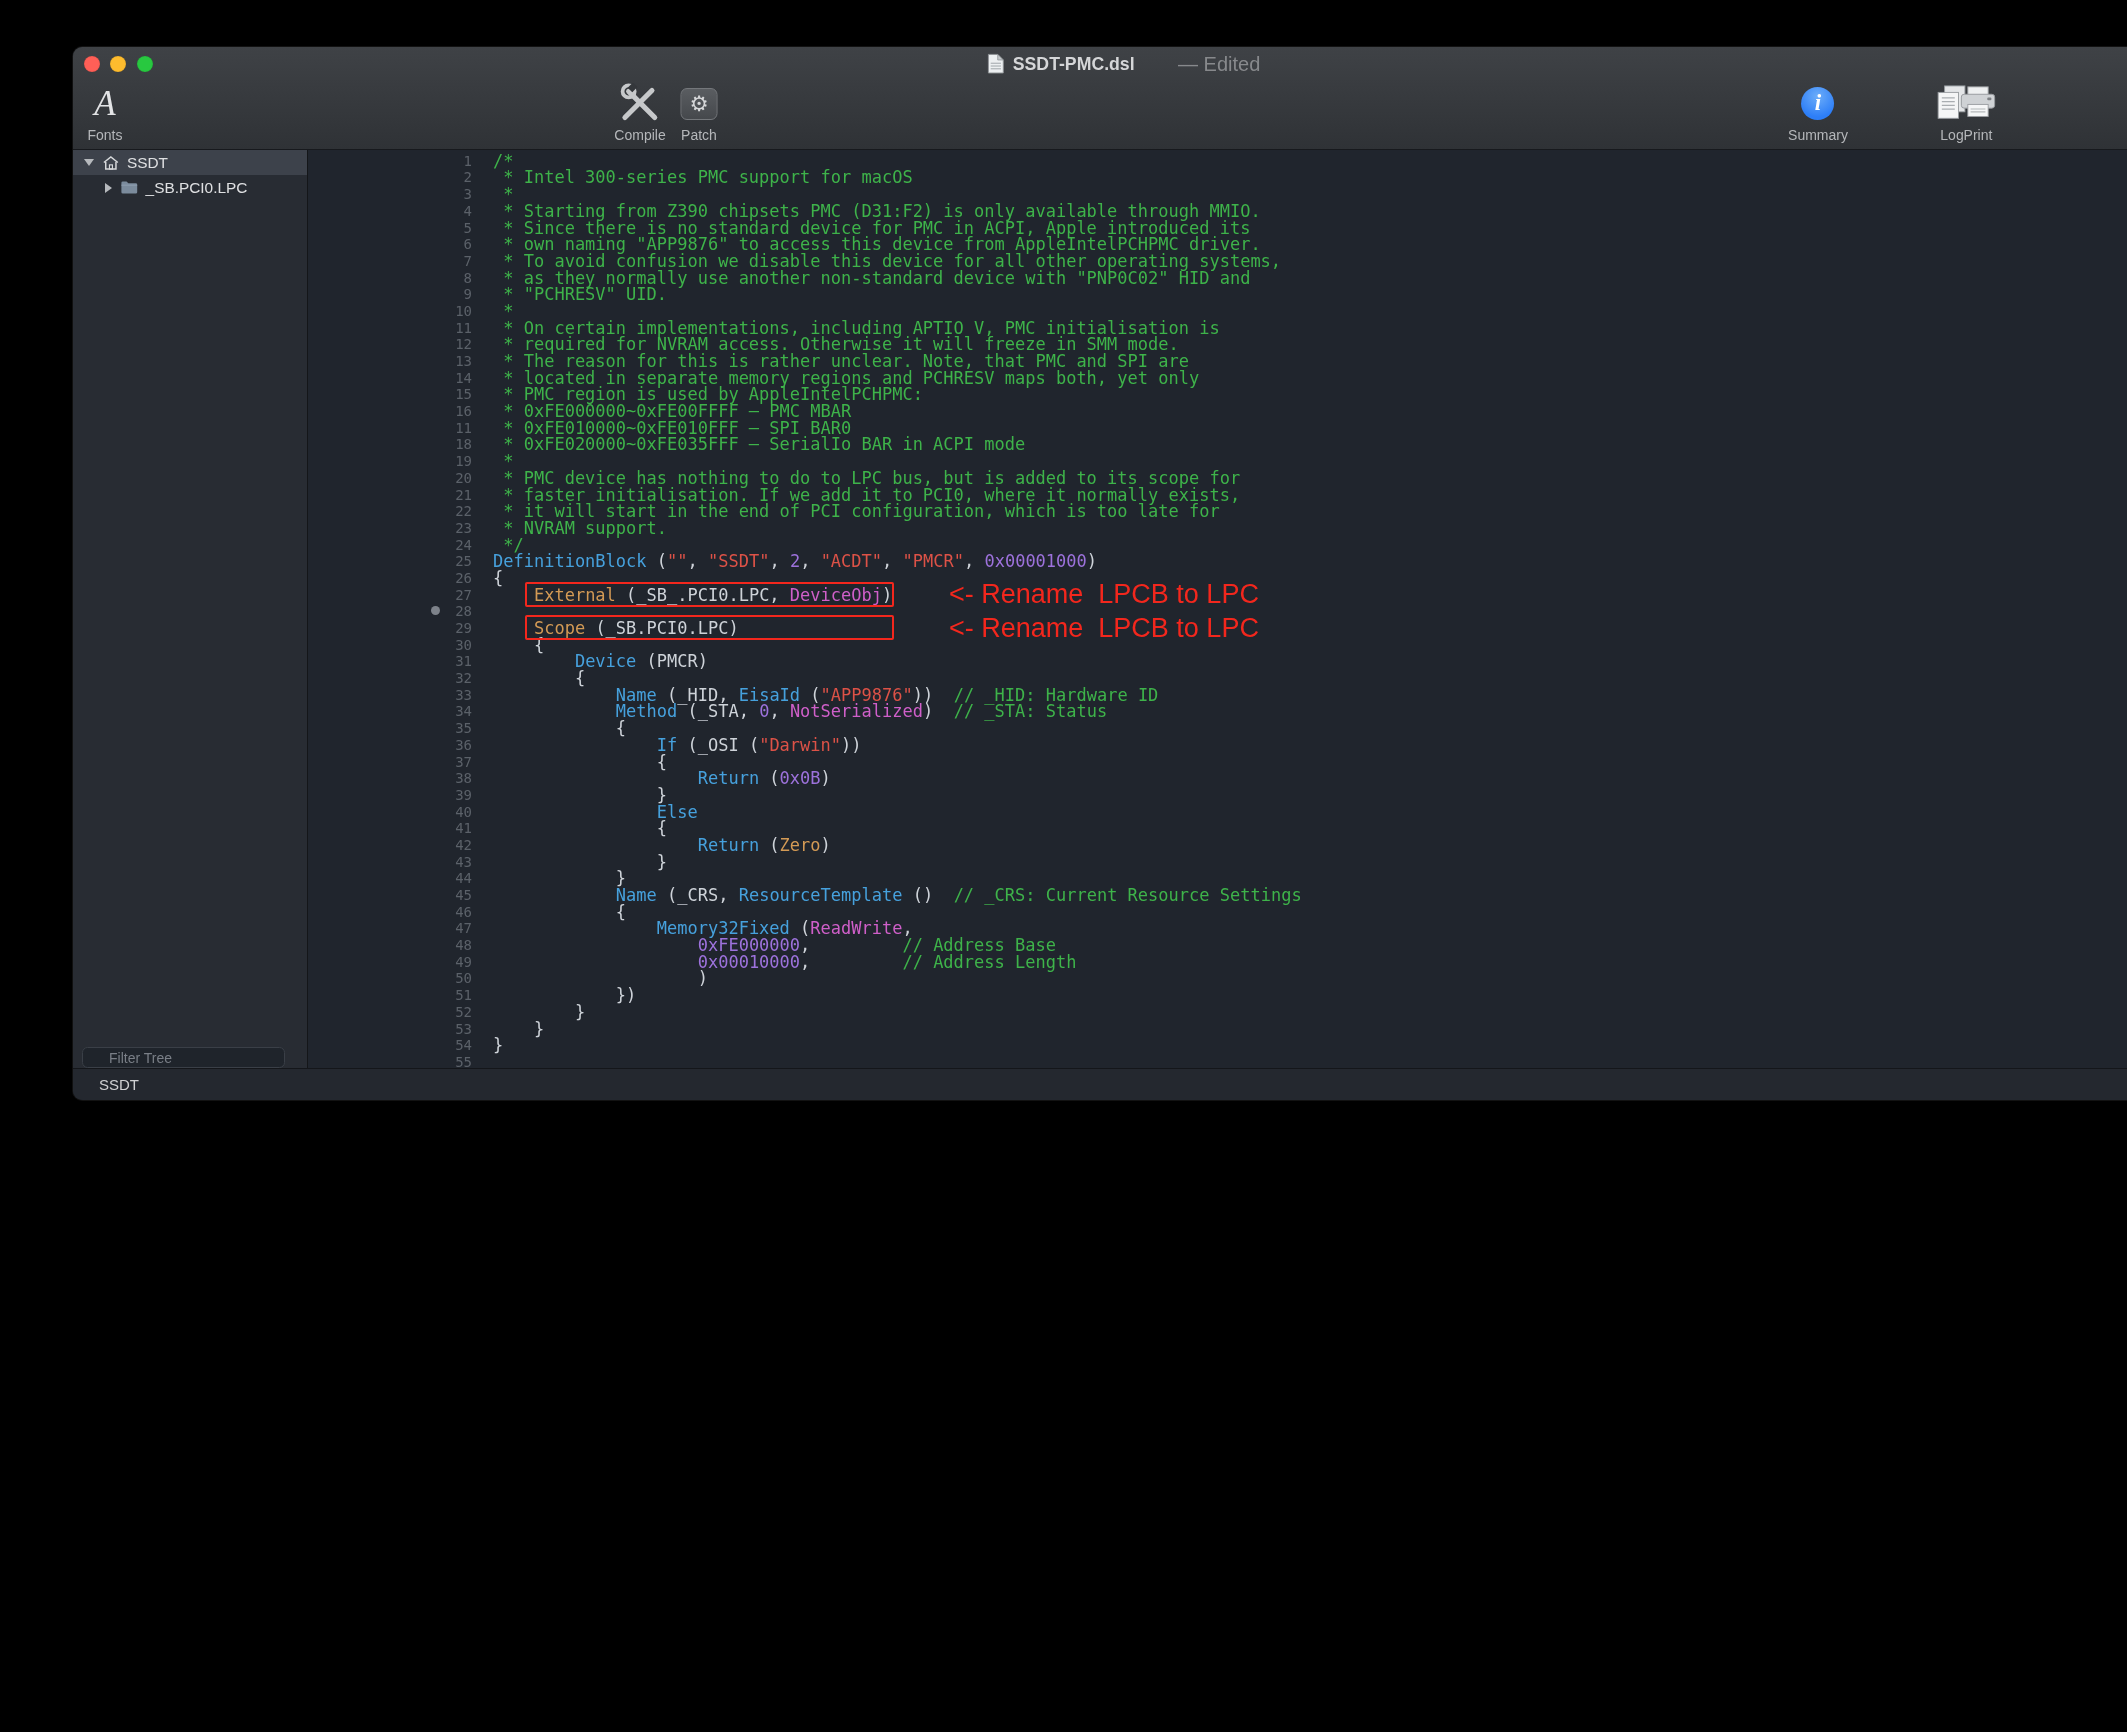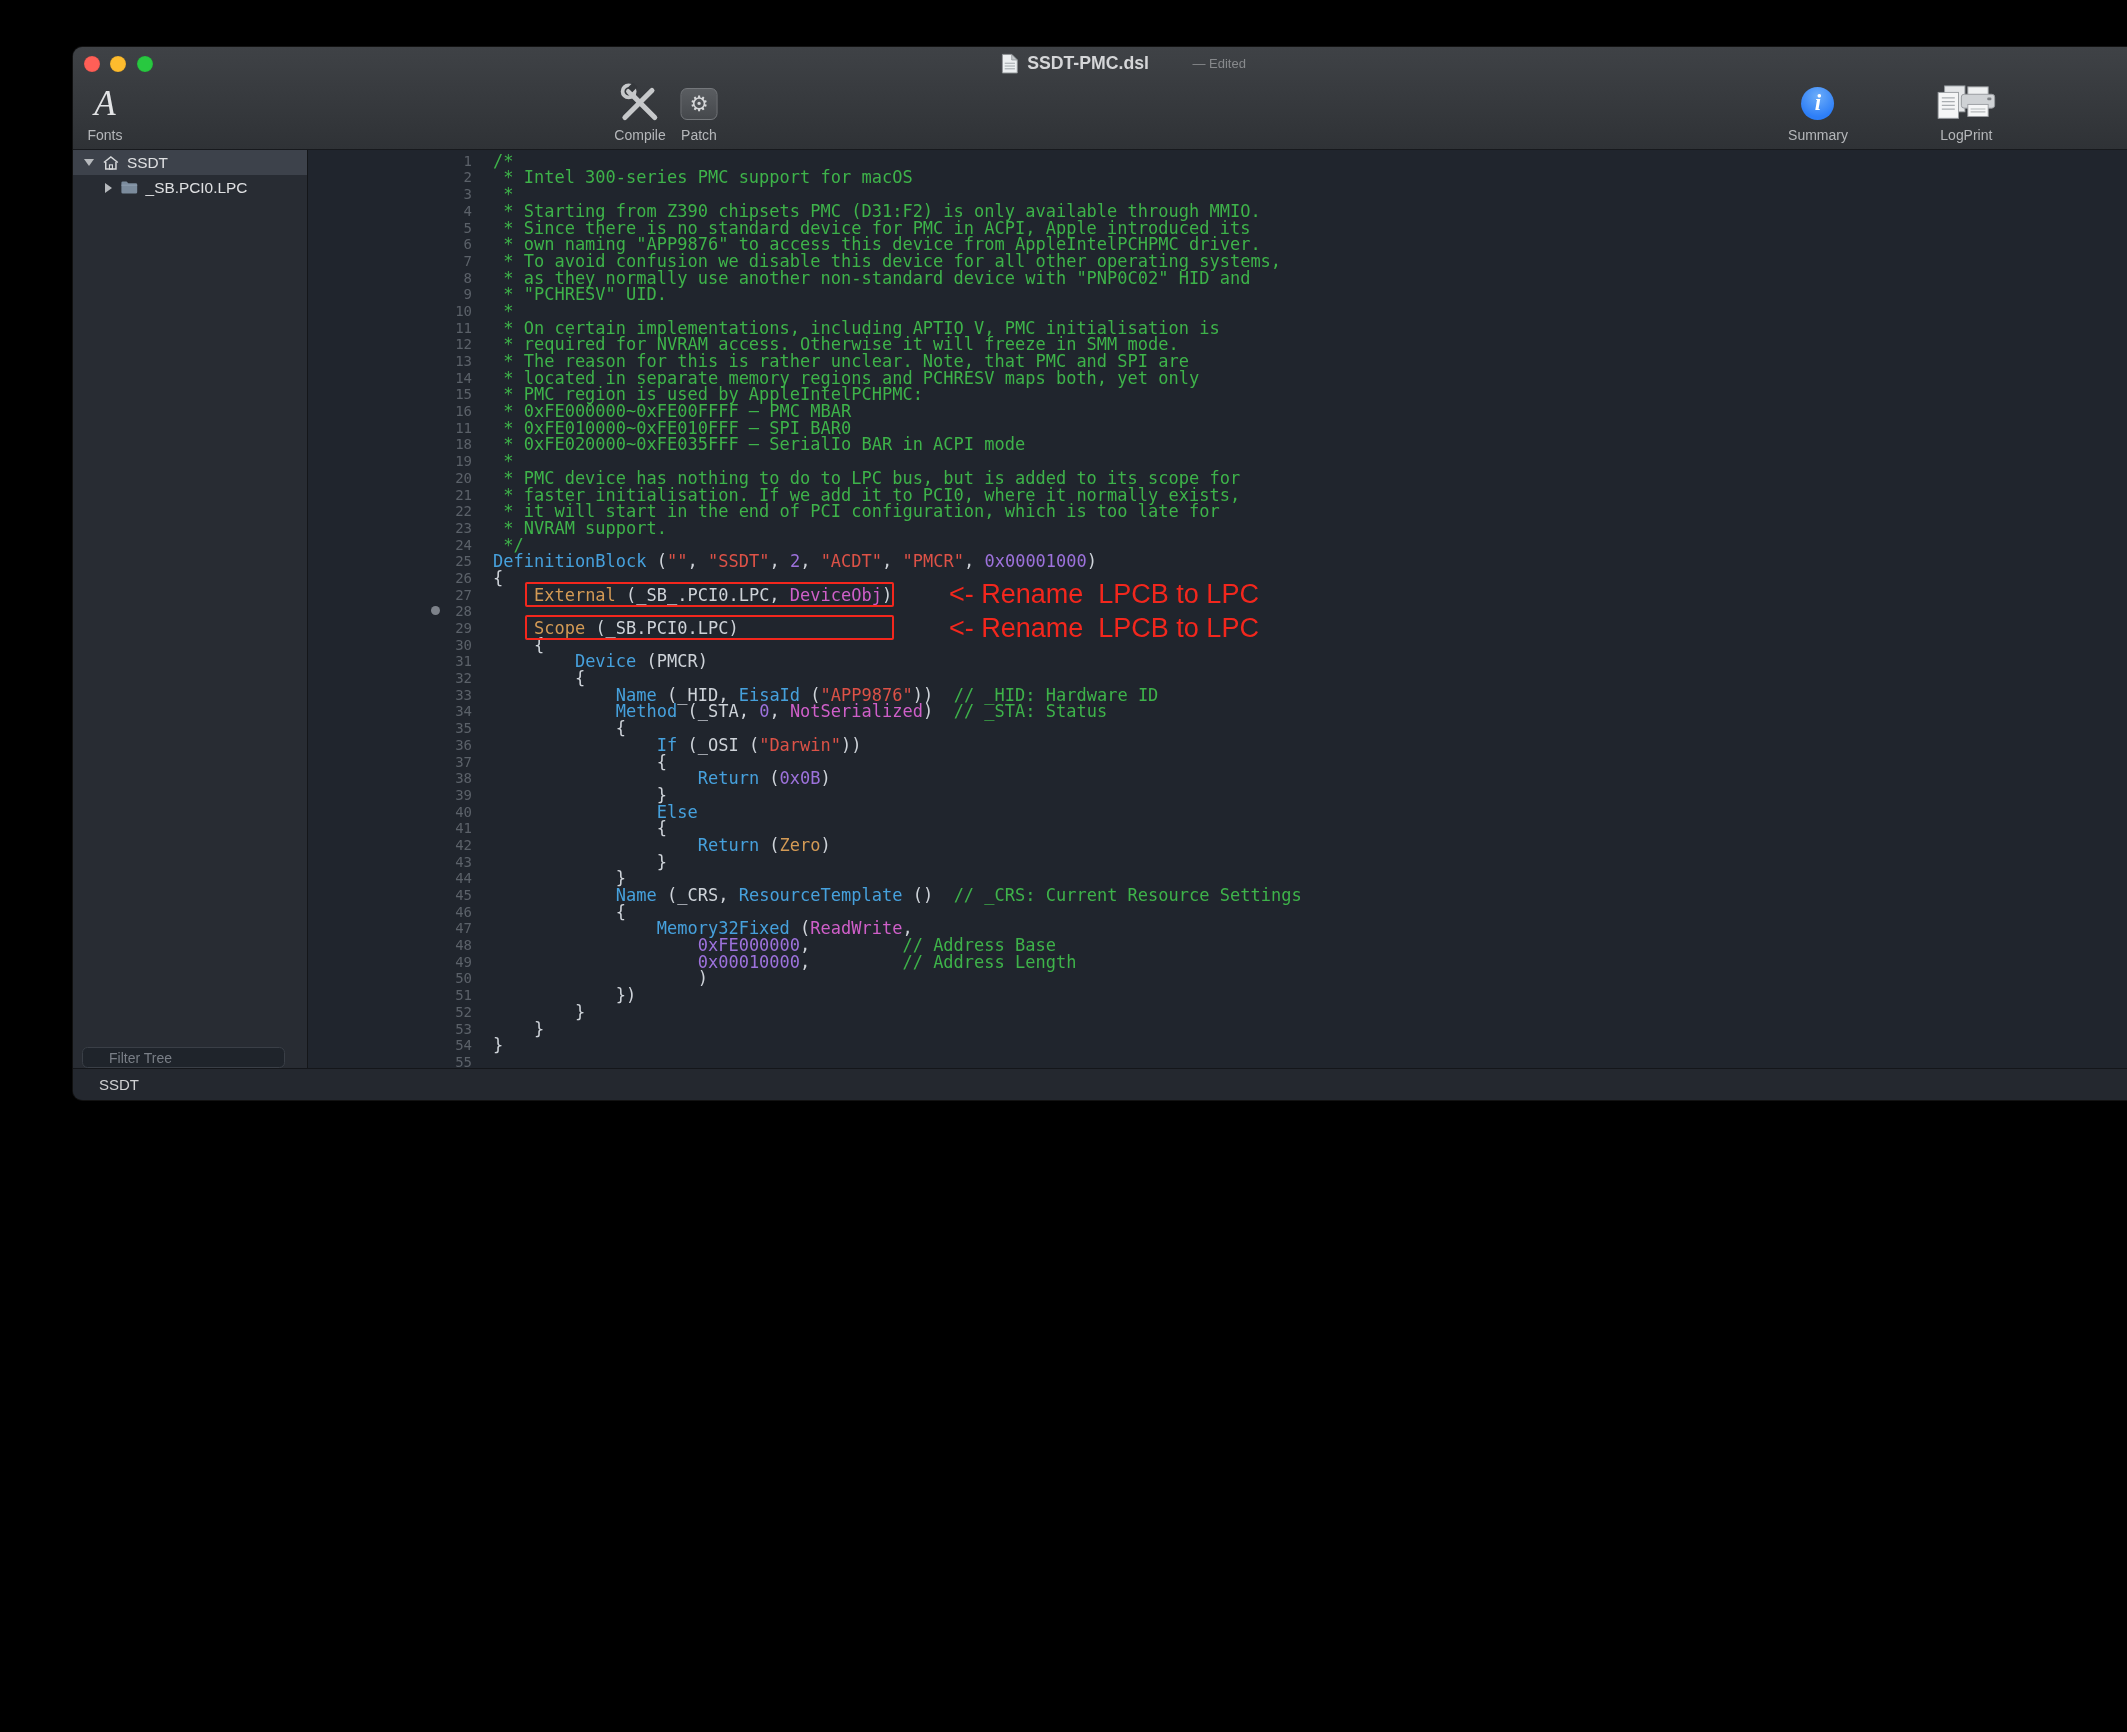--- a/index.html
+++ b/index.html
@@ -15,21 +15,21 @@
             background:linear-gradient(var(--bg-header-top), var(--bg-header-bottom));
             border-bottom:0.9px solid #17191d; }
   #titlebar { position:relative; height:34px; display:flex; align-items:center; justify-content:center; }
   .title-group { display:flex; align-items:center; gap:8.4px; }
   .lights { position:absolute; left:11.2px; top:9.3px; display:flex; gap:10.3px; }
   .light { width:16px; height:16px; border-radius:50%; box-shadow:inset 0 0 0.9px rgba(0,0,0,.35); }
   .light.red { background:var(--traffic-red); }
   .light.yellow { background:var(--traffic-yellow); }
   .light.green { background:var(--traffic-green); }
   .title-filename { font-size:17.7px; color:#d5d6d8; font-weight:700; }
-  .title-suffix { font-size:13px; color:#87898c; font-weight:400;margin-left:35px; }
+  .title-suffix { font-size:20px; color:#87898c; font-weight:400;margin-left:35px; }
 
   .tb-item { position:absolute; top:35px; display:flex; flex-direction:column; align-items:center;
              transform:translateX(-50%); cursor:default; }
   .tb-icon { height:43px; display:flex; align-items:center; justify-content:center; }
   .tb-label { font-size:14px; color:#b5b7ba; margin-top:1.9px; }
   .fonts-a { font-family:"Liberation Serif", serif; font-size:35px; line-height:37px;
              color:#e3e4e6; font-style:italic; }
   .patch-box { width:37px; height:32px; border-radius:6.5px;
                background:linear-gradient(#5a5d61,#45484c); border:0.9px solid #74777b;
                display:flex; align-items:center; justify-content:center; }

